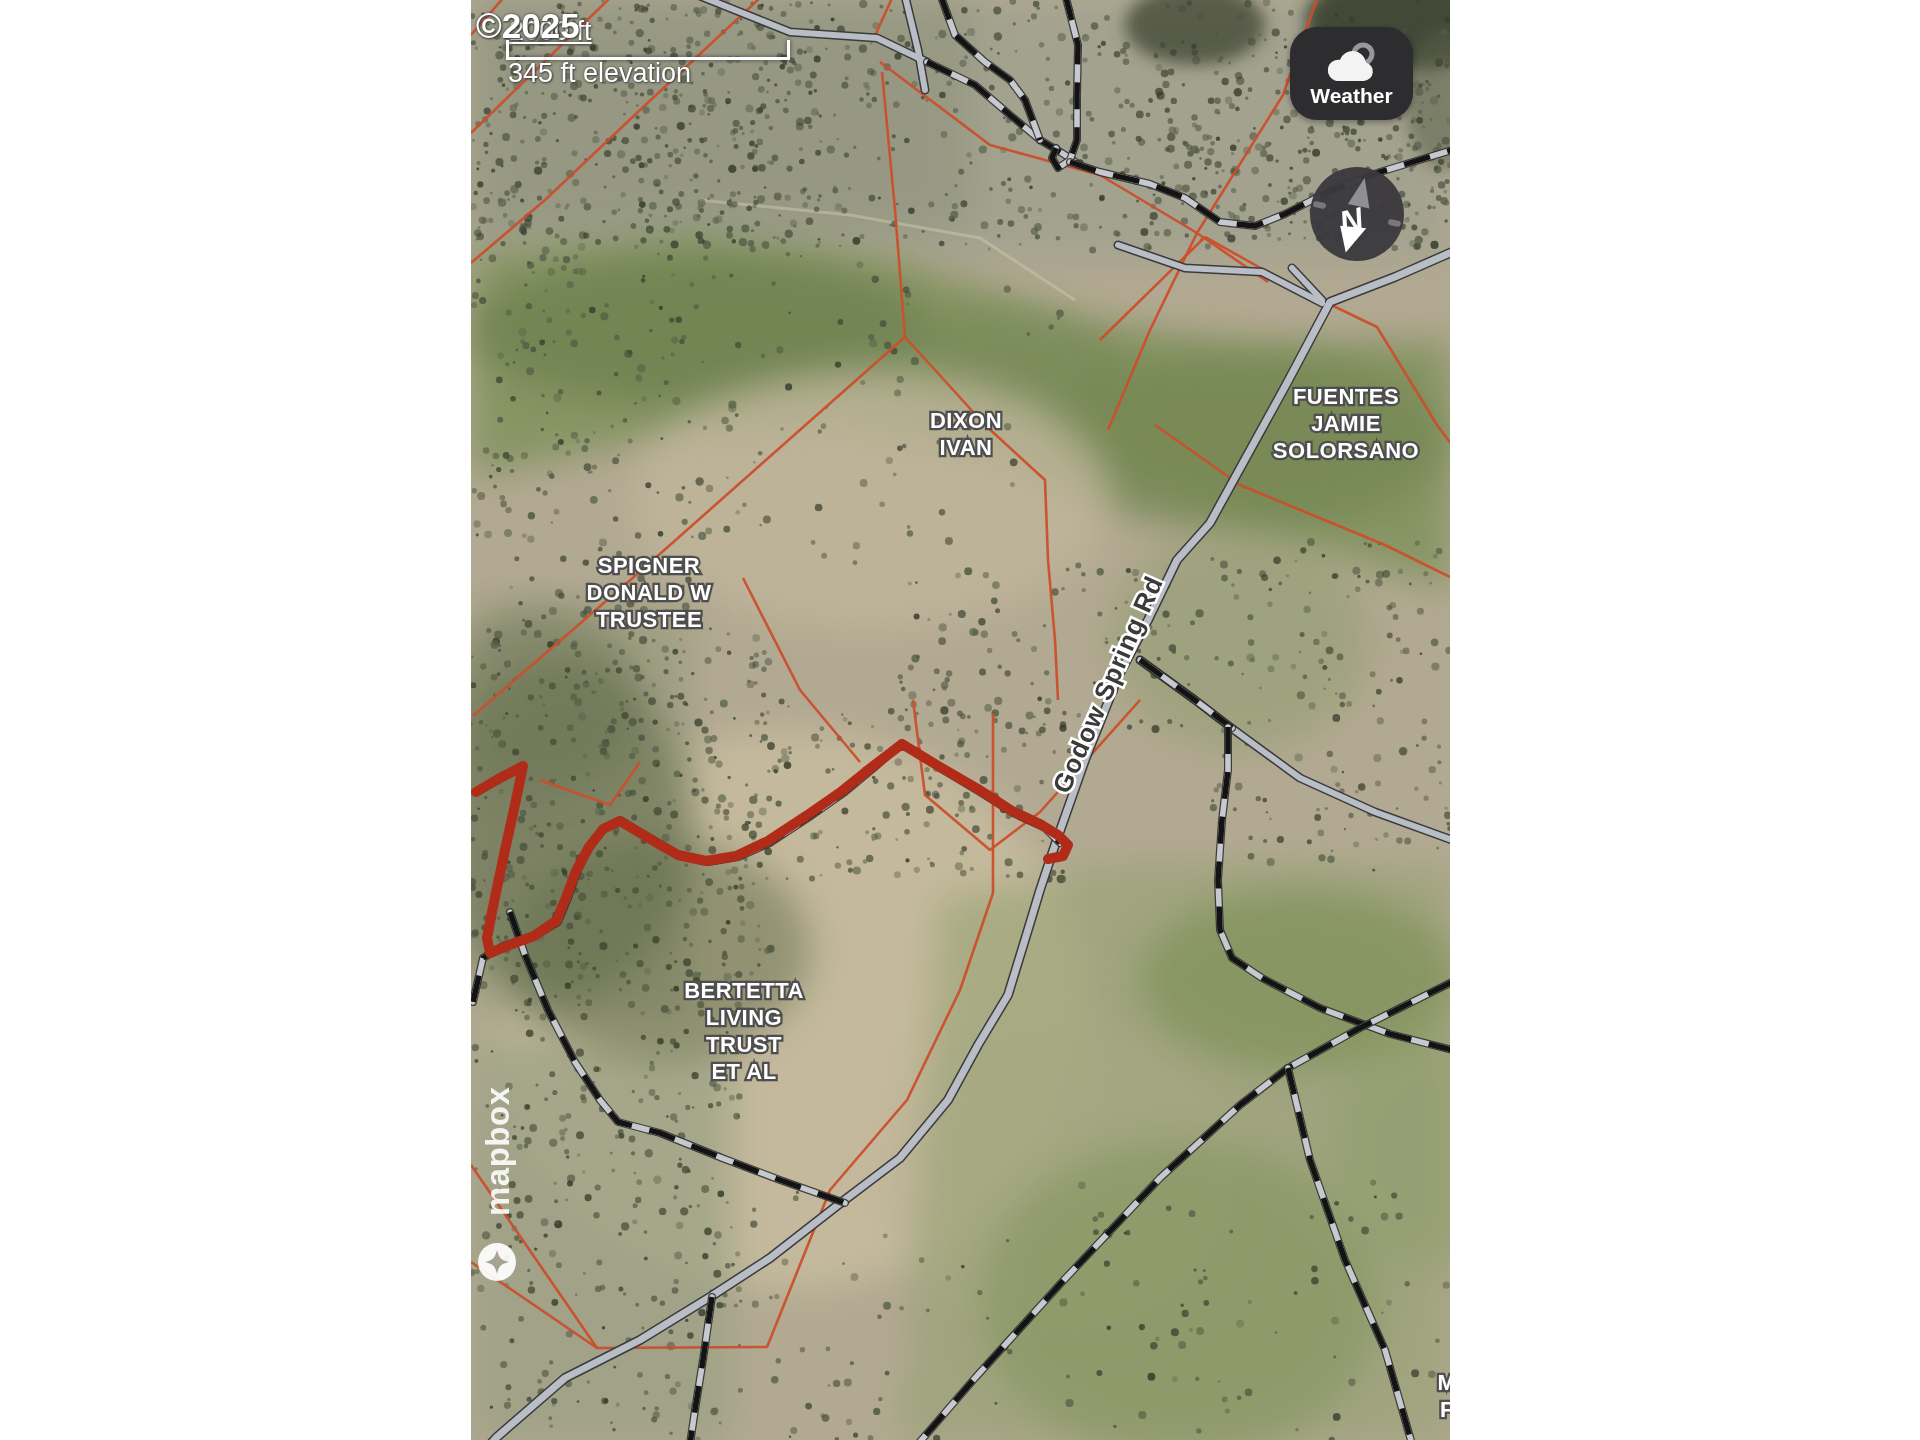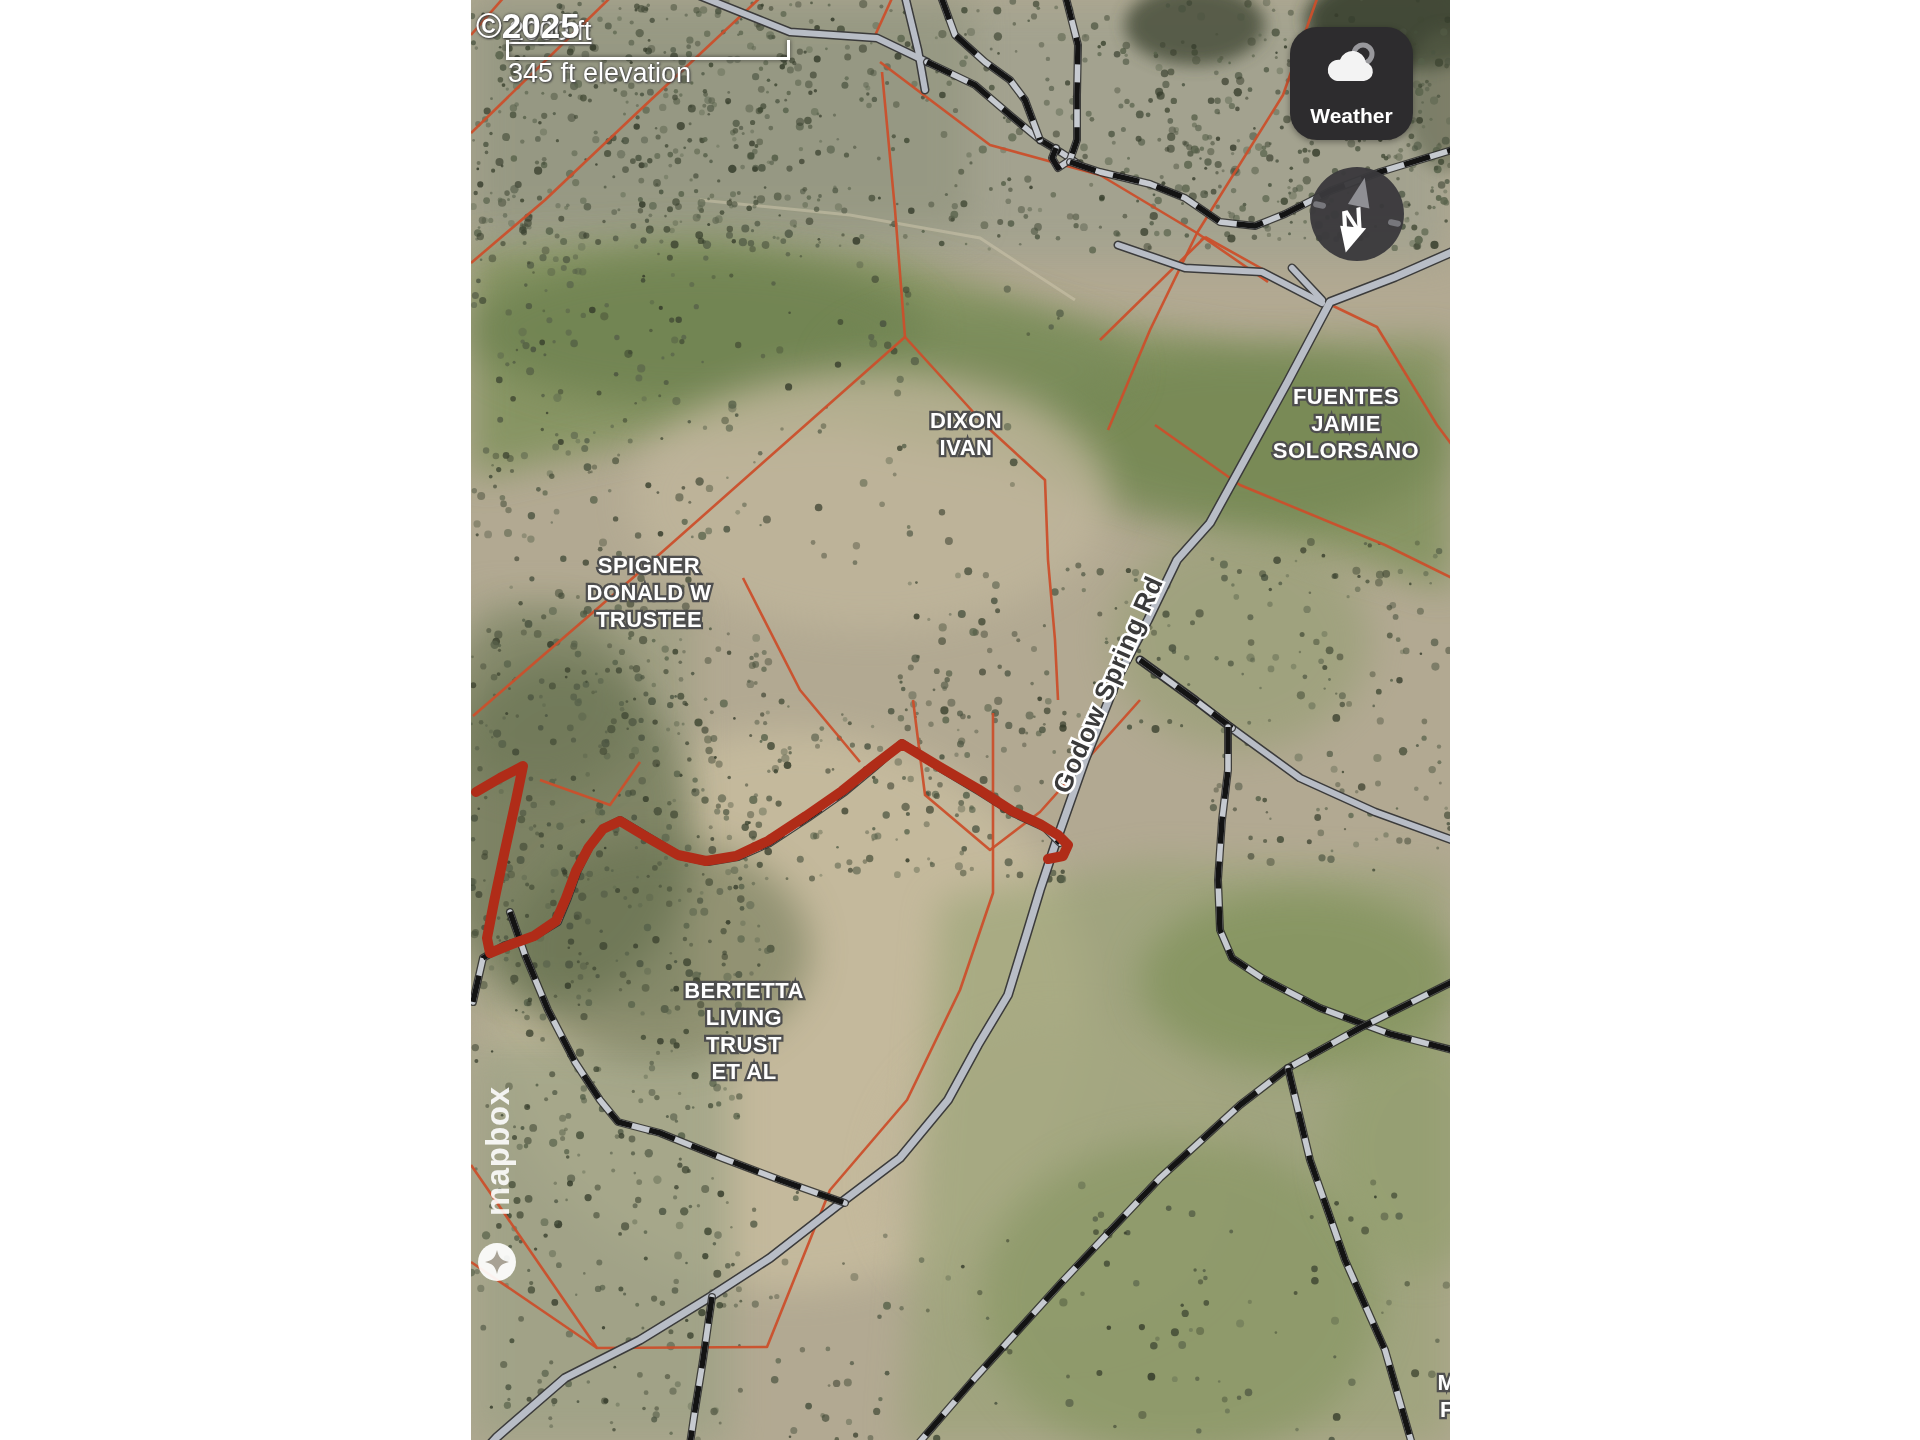--- a/index.html
+++ b/index.html
@@ -18,21 +18,21 @@
   .road-label{font-weight:700;font-size:26px;letter-spacing:1px;fill:var(--roadLabelFill);
     stroke:#ffffff;stroke-width:5;paint-order:stroke;text-anchor:middle;}
   .brand-text{font-weight:600;font-size:33px;letter-spacing:.5px;fill:rgba(255,255,255,.88);}
   
   .chrome{position:absolute;color:#fff;}
   #scale-label{left:38px;top:16px;font-size:27px;text-shadow:0 0 3px #454545,1px 1px 2px #454545;text-decoration:underline;}
   #attribution{left:5px;top:6px;font-size:35px;font-weight:700;text-shadow:0 0 3px #3c3c3c,1px 1px 2px #3c3c3c;}
   #scale-bar{left:35px;top:40px;width:278px;height:17px;border-left:3px solid #fff;border-right:3px solid #fff;
     border-bottom:3px solid #fff;filter:drop-shadow(0 0 2px rgba(40,40,40,.8));}
   #elevation-label{left:37px;top:58px;font-size:27px;text-shadow:0 0 3px #454545,1px 1px 2px #454545;}
-  #weather-button{left:819px;top:27px;width:123px;height:113px;border-radius:27px;background:var(--panel);
+  #weather-button{left:819px;top:27px;width:123px;height:93px;border-radius:27px;background:var(--panel);
     box-shadow:0 2px 6px rgba(0,0,0,.35);display:flex;flex-direction:column;align-items:center;justify-content:flex-end;cursor:pointer;}
   #weather-label{font-size:21px;font-weight:700;color:#fff;margin-bottom:12px;}
   #compass{left:838px;top:166px;width:96px;height:96px;cursor:pointer;}
 </style>
 </head>
 <body>
 
 <div id="map">
   <svg class="base" width="979" height="1440" viewBox="471 0 979 1440" xmlns="http://www.w3.org/2000/svg">
     <defs>

